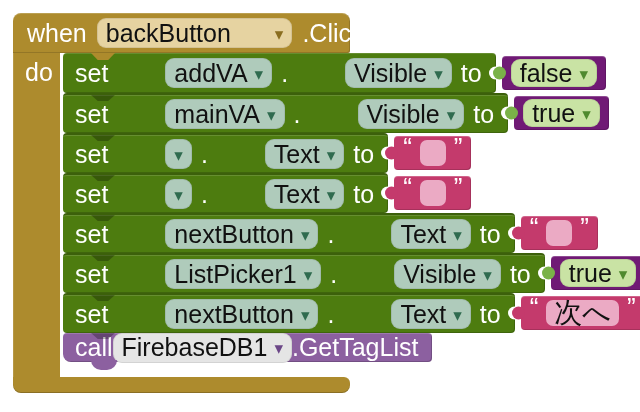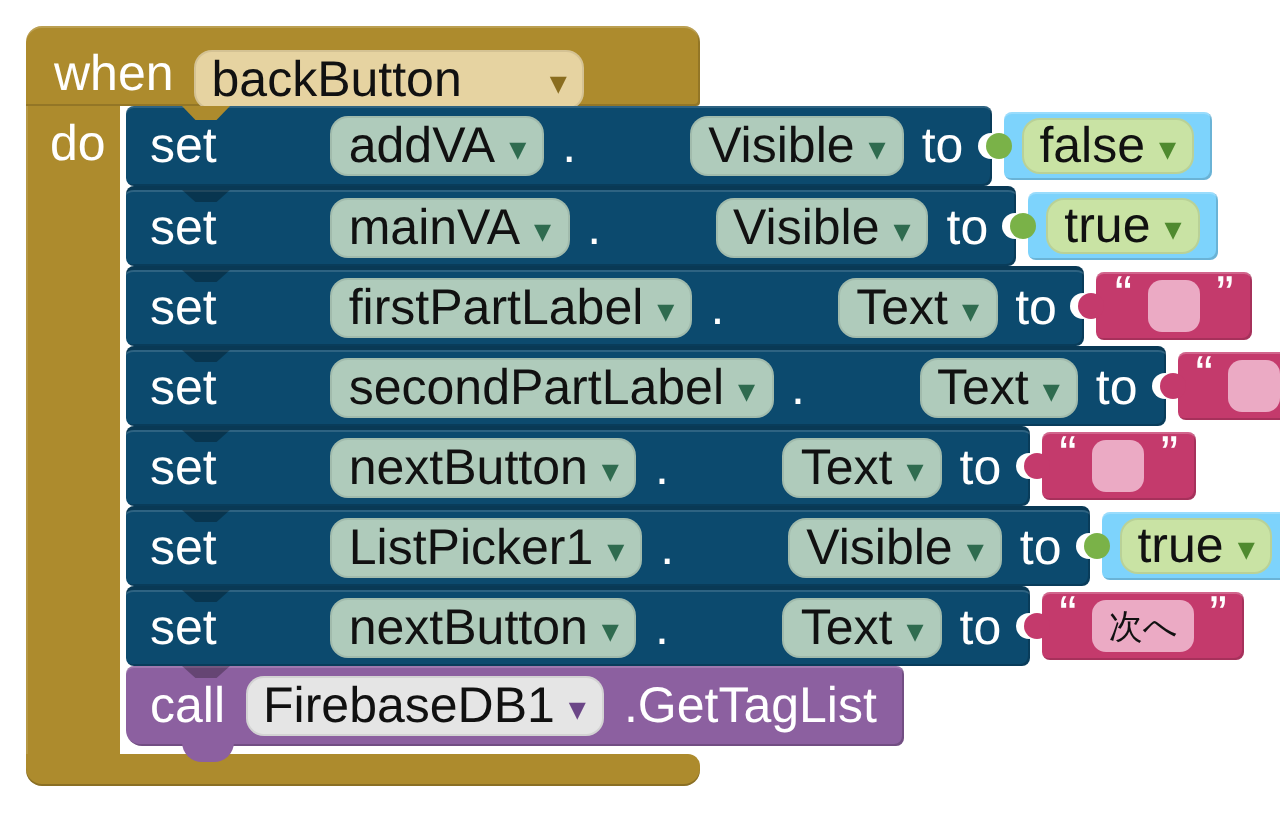--- a/index.html
+++ b/index.html
@@ -4,21 +4,21 @@
 <style>
   html,body{margin:0;padding:0;}
   body{
     width:640px;height:412px;background:#ffffff;position:relative;
     font-family:"Liberation Sans", sans-serif;overflow:hidden;
   }
   
   .when-header{
     position:absolute;left:13px;top:13px;width:337px;height:40px;
     background:#AD8B2D;border-radius:8px 8px 2px 0;
-    display:flex;gap:10px;padding:12px 14px;box-sizing:border-box;
+    display:flex;align-items:center;gap:10px;padding:12px 14px;box-sizing:border-box;
     box-shadow:inset 0 1px 0 rgba(255,255,255,.18), inset -1px -1px 0 rgba(0,0,0,.15);
     z-index:1;
   }
   .when-spine{
     position:absolute;left:13px;top:53px;width:47px;height:324px;
     background:#AD8B2D;box-sizing:border-box;padding:7px 16px 0 12px;z-index:1;
     box-shadow:inset 1px 0 0 rgba(255,255,255,.12);
   }
   .when-footer{
     position:absolute;left:13px;top:377px;width:337px;height:16px;
@@ -41,21 +41,21 @@
   .c-green{color:#2F6B4F;}
   .c-logic{color:#4F8A2F;}
   .c-purple{color:#6B4687;}
   
   .stack{
     position:absolute;left:63px;top:53px;z-index:2;
     display:flex;flex-direction:column;align-items:flex-start;
   }
   .row{display:flex;align-items:flex-start;height:40px;}
   .green{
-    display:flex;align-items:center;gap:9px;background:#0c4a6e;height:40px;
+    display:flex;align-items:center;gap:9px;background:#4d7c0f;height:40px;
     padding:0 14px 0 12px;border-radius:4px;position:relative;box-sizing:border-box;
     box-shadow:inset 0 1px 0 rgba(255,255,255,.14), inset -1px -1px 0 rgba(0,0,0,.18);
   }
   .seam{border-top:2px solid rgba(0,0,0,.22);}
   .green::before,.purple::before{
     content:"";position:absolute;top:0;left:28px;width:24px;height:6px;
     background:rgba(0,0,0,.28);clip-path:polygon(0 0,100% 0,72% 100%,28% 100%);
   }
   .row-first .green::before{background:#AD8B2D;height:7px;}
   
@@ -65,48 +65,49 @@
     box-shadow:inset 0 1px 0 rgba(255,255,255,.22), inset -1px -1px 0 rgba(0,0,0,.15);
   }
   .value::after{ 
     content:"";position:absolute;left:-13px;top:50%;transform:translateY(-50%);
     width:13px;height:13px;border-radius:50%;background:#ffffff;
   }
   .value::before{ 
     content:"";position:absolute;left:-9px;top:50%;transform:translateY(-50%);
     width:13px;height:13px;border-radius:50%;z-index:1;
   }
-  .logic{background:#7dd3fc;}  .logic::before{background:#7AB248;}
+  .logic{background:#701a75;}  .logic::before{background:#7AB248;}
   .text{background:#C43A6C;}   .text::before{background:#C43A6C;}
   .q{color:#fff;font-size:26px;line-height:1;transform:translateY(-6px);}
   .tfield{
     min-width:26px;height:26px;background:#EBAAC4;border-radius:7px;
     display:inline-flex;align-items:center;justify-content:center;
-    font-size:17px;color:#111;padding:0 8px;box-sizing:border-box;white-space:nowrap;
+    font-size:28px;color:#111;padding:0 8px;box-sizing:border-box;white-space:nowrap;
   }
   
   .purple{
-    display:flex;align-items:center;gap:10px;background:#8C60A0;height:40px;
+    display:flex;align-items:center;background:#8C60A0;height:29px;
     padding:0 14px 0 12px;border-radius:4px 4px 4px 8px;position:relative;box-sizing:border-box;
     box-shadow:inset 0 1px 0 rgba(255,255,255,.16), inset -1px -1px 0 rgba(0,0,0,.18);
   }
   .purple .bump{
     position:absolute;left:28px;bottom:-8px;width:26px;height:10px;
     background:#8C60A0;border-radius:0 0 10px 10px;z-index:3;
   }
 </style>
 </head>
 <body>
 
 <div class="when-header">
   <span class="kw">when</span>
   <span class="pill tan">
     <span>backButton</span>
     <span class="caret c-gold">▾</span>
   </span>
+  <span class="kw">.Click</span>
 </div>
 <div class="when-spine">
   <span class="kw">do</span>
 </div>
 <div class="when-footer"></div>
 
 <div class="stack">
 
   <div class="row row-first">
     <div class="green">
@@ -149,42 +150,40 @@
         <span>true</span>
         <span class="caret c-logic">▾</span>
       </span>
     </div>
   </div>
 
   <div class="row">
     <div class="green seam">
       <span class="kw">set</span>
       <span class="pill sage">
-        <span>firstPartLabel</span>
         <span class="caret c-green">▾</span>
       </span>
       <span class="kw">.</span>
       <span class="pill sage">
         <span>Text</span>
         <span class="caret c-green">▾</span>
       </span>
       <span class="kw">to</span>
     </div>
     <div class="value text">
       <span class="q">“</span>
       <span class="tfield"></span>
       <span class="q">”</span>
     </div>
   </div>
 
   <div class="row">
     <div class="green seam">
       <span class="kw">set</span>
       <span class="pill sage">
-        <span>secondPartLabel</span>
         <span class="caret c-green">▾</span>
       </span>
       <span class="kw">.</span>
       <span class="pill sage">
         <span>Text</span>
         <span class="caret c-green">▾</span>
       </span>
       <span class="kw">to</span>
     </div>
     <div class="value text">

